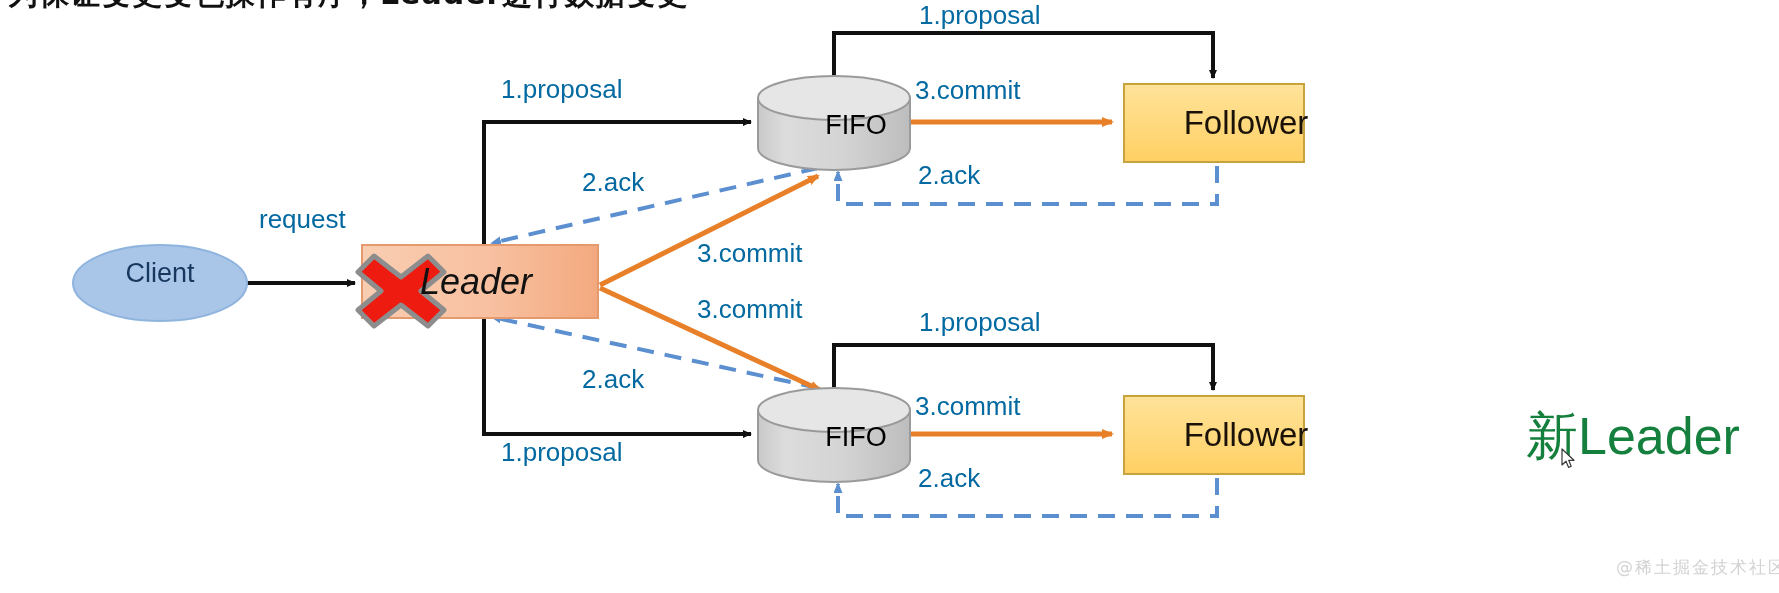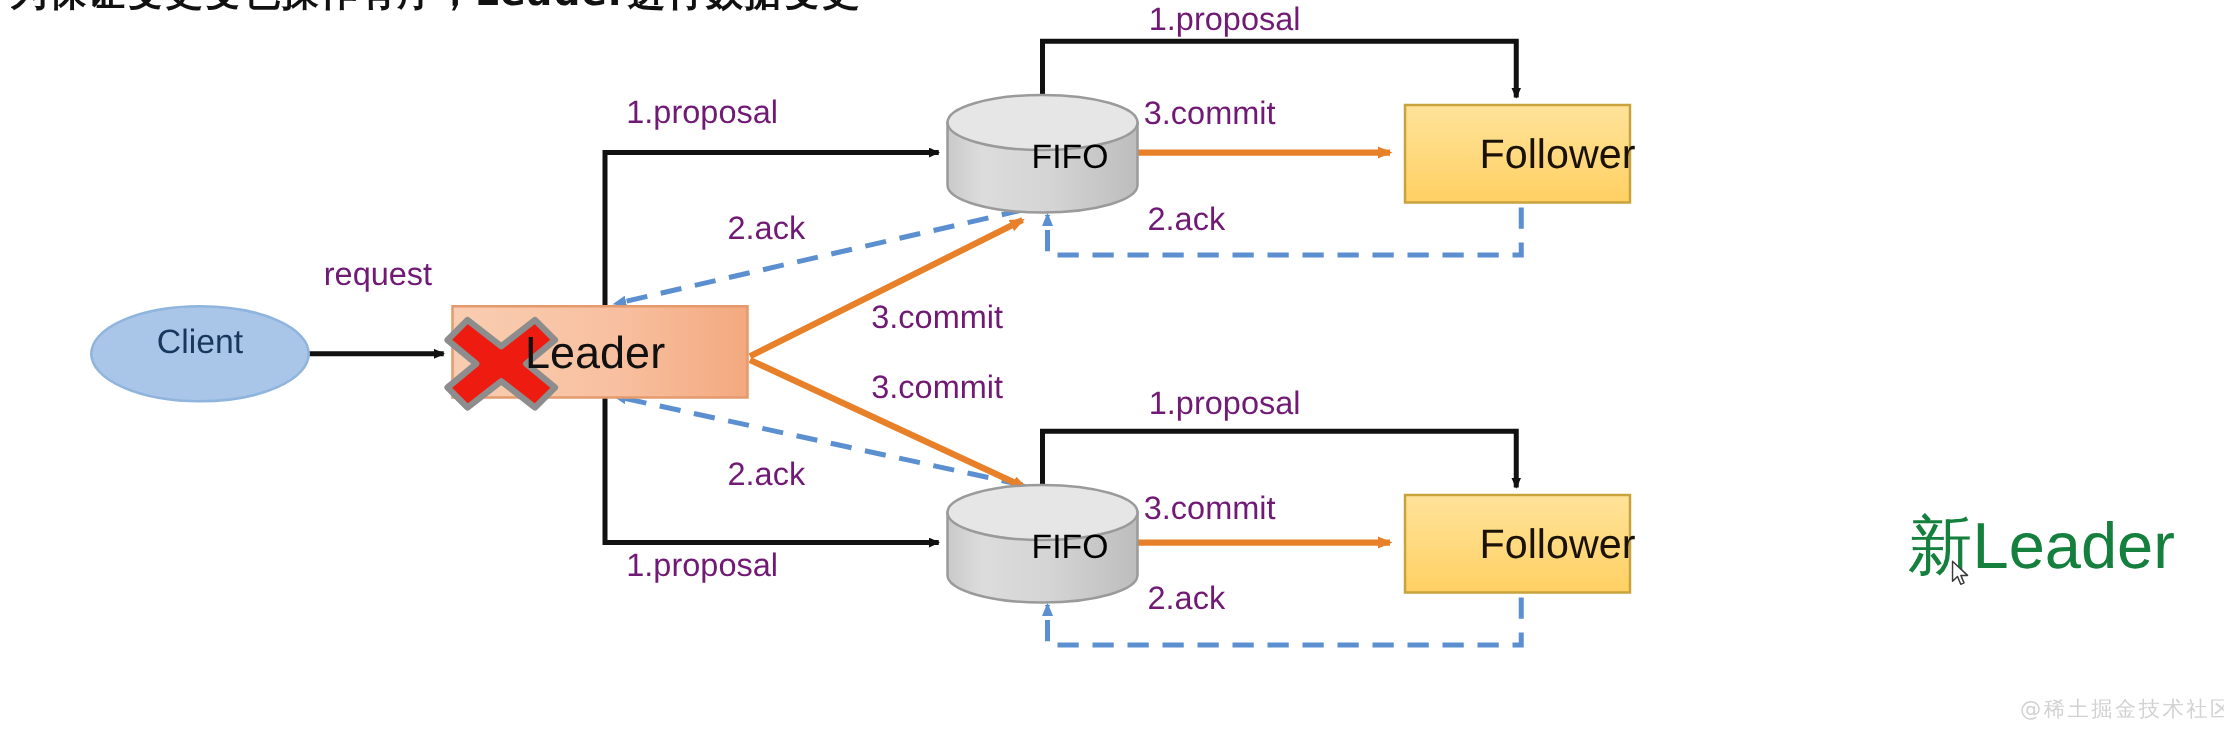--- a/index.html
+++ b/index.html
@@ -13,25 +13,25 @@
 
   
   #top-heading{position:absolute;left:8px;top:-26px;font-size:30px;
        color:#111;letter-spacing:1px;white-space:nowrap;
        font-family:"DejaVu Sans","Liberation Sans",sans-serif;font-weight:600;}
 
   .node-text{position:absolute;display:flex;align-items:center;
        justify-content:center;white-space:nowrap;pointer-events:none;}
 
   .client-text{color:#17375e;font-size:27px;}
-  .leader-text{color:#111;font-size:36px;}
+  .leader-text{color:#111;font-size:36px;font-style:italic;}
   .fifo-text{color:#000;font-size:27px;padding-left:22px;}
   .follower-text{color:#1a1208;font-size:33px;margin-left:32px;}
 
-  .edge-label{font-size:26px;color:#701a75;}
+  .edge-label{font-size:26px;color:#0369a1;}
 
   #new-leader{position:absolute;left:1526px;top:402px;font-size:52px;
        color:#15803d;white-space:nowrap;letter-spacing:0px;
        font-family:Liberation Sans, sans-serif;}
 
   #watermark{position:absolute;left:1604px;top:556px;font-size:17px;
        color:#d2d2d2;white-space:nowrap;letter-spacing:2px;
        font-family:"DejaVu Sans","Liberation Sans",sans-serif;margin-left:12px;}
 
   #cursor{position:absolute;left:1561px;top:448px;width:16px;height:22px;}

